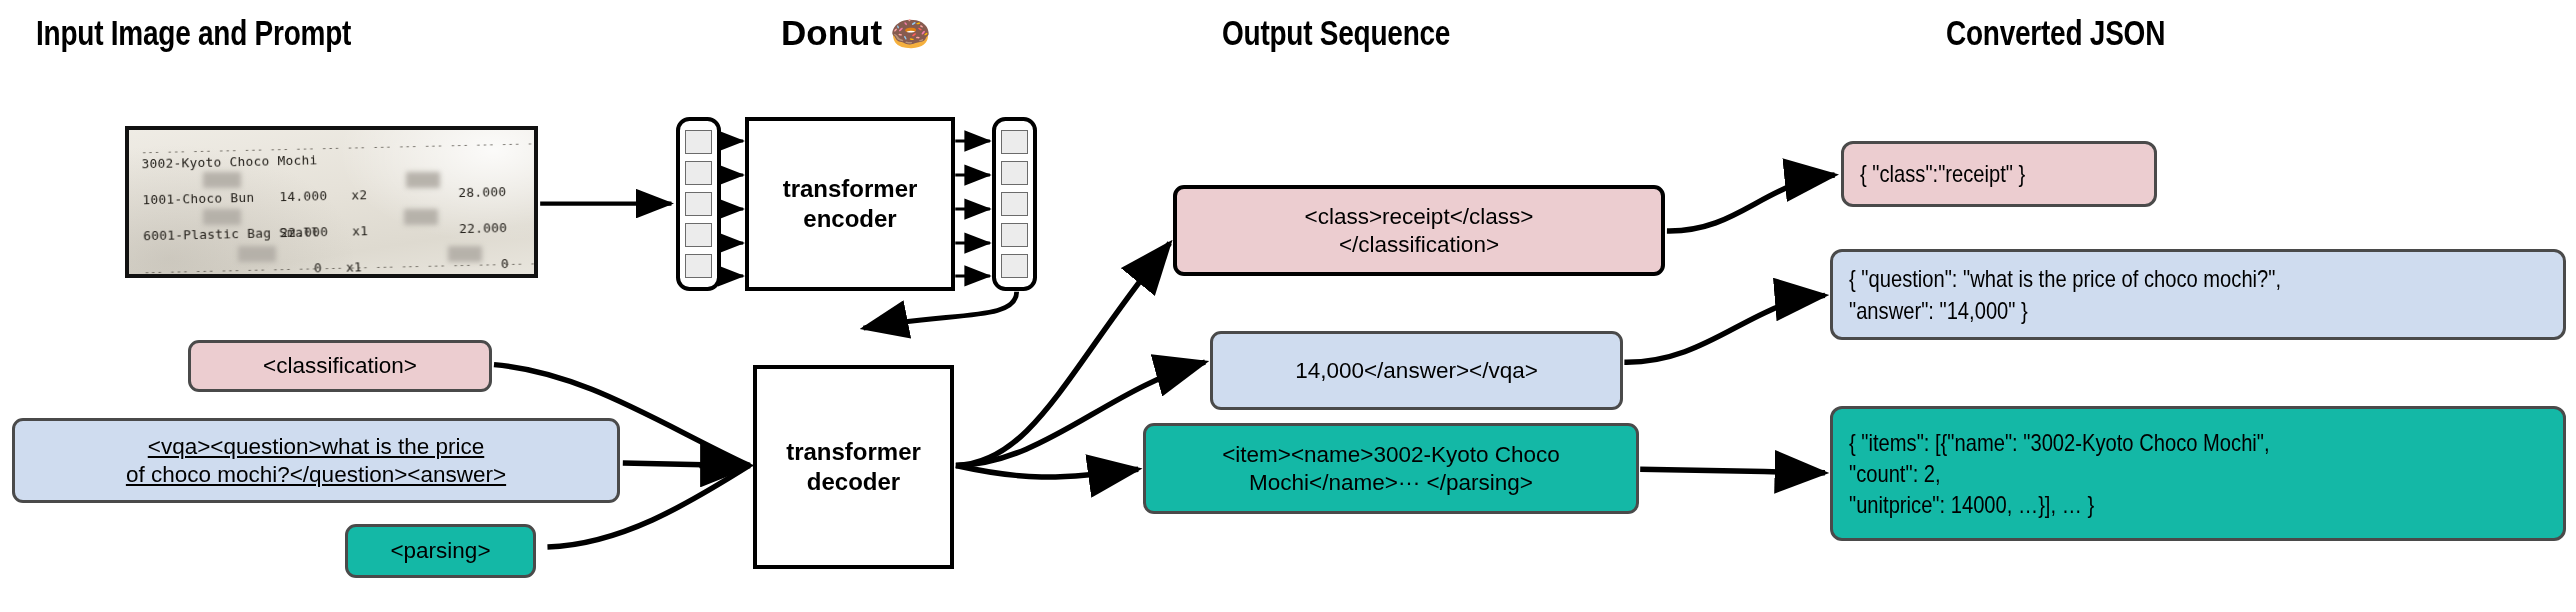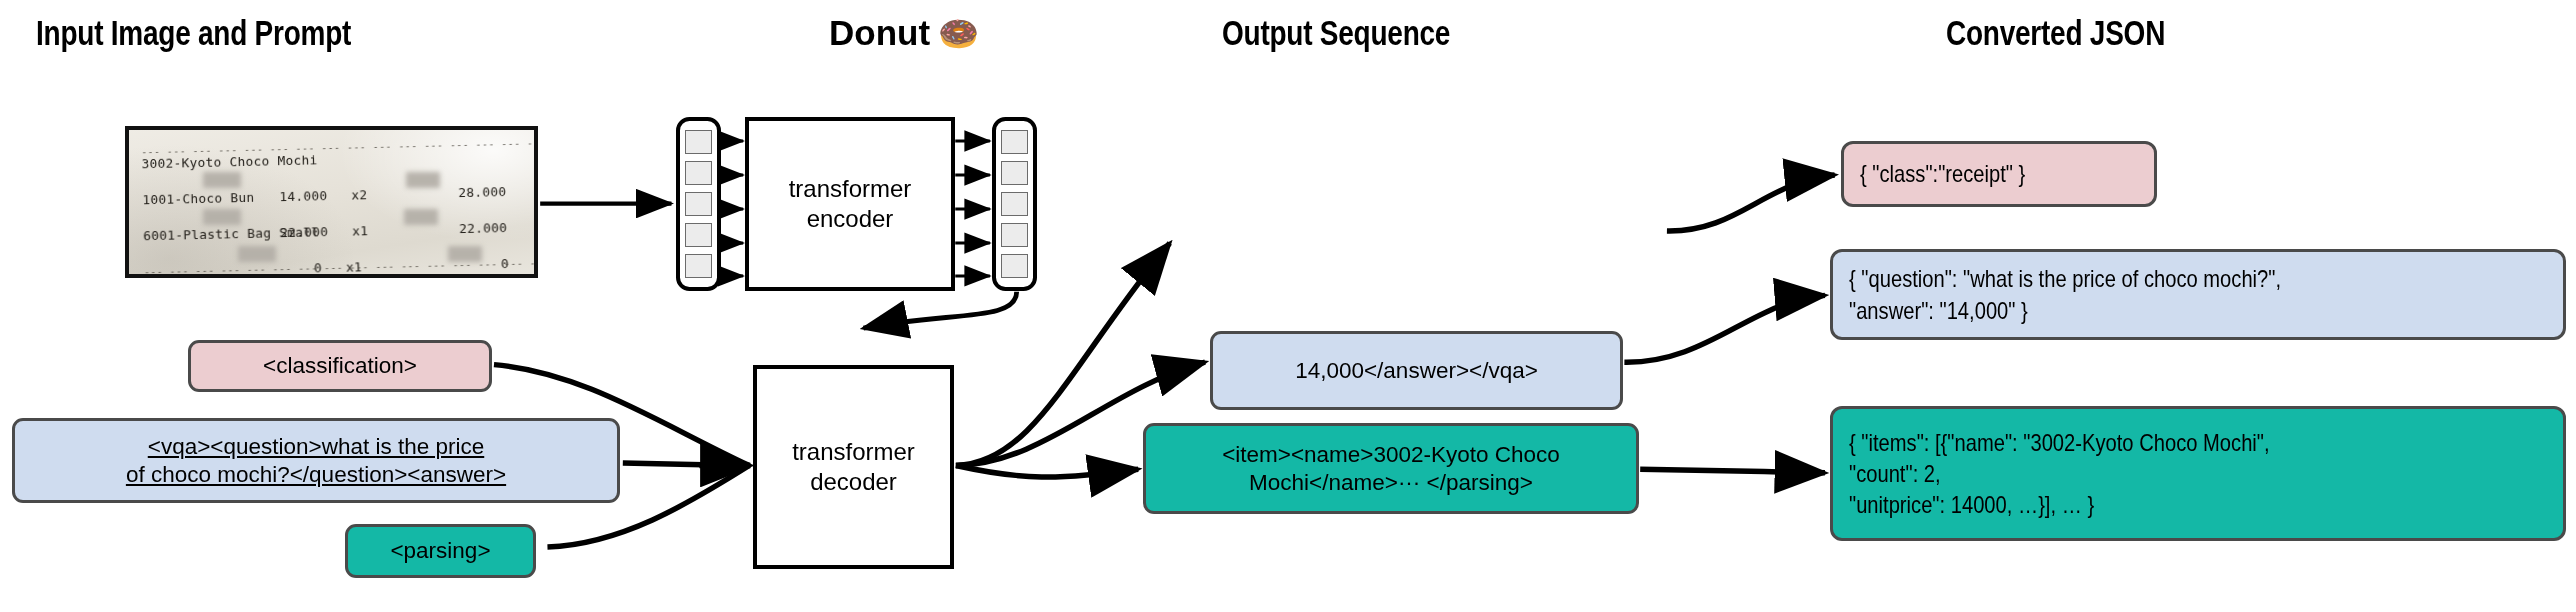--- a/index.html
+++ b/index.html
@@ -102,21 +102,21 @@
   .jsonbox .inner{transform:scaleX(0.84);transform-origin:left center;width:119%;}
 
   
   .modelbox{
     position:absolute;
     box-sizing:border-box;
     border:4.3px solid #000;
     background:#fff;
     display:flex;align-items:center;justify-content:center;
     text-align:center;
-    font-weight:400;
+    font-weight:700;
     font-size:24px;
     line-height:1.25;
     color:#000;
     white-space:pre-line;
   }
   .tokencol{
     position:absolute;
     box-sizing:border-box;
     border:4.3px solid #000;
     border-radius:13.4px;
@@ -134,21 +134,21 @@
 
   svg.overlay{position:absolute;left:0;top:0;width:2576px;height:612px;pointer-events:none;}
 </style>
 </head>
 <body>
 
 <div id="stage">
 
   <div class="col-title cond" style="left:36px;top:13.4px;">Input Image and Prompt</div>
 
-  <div class="donut-title" style="left:781px;top:13.4px;margin-left:48px;">
+  <div class="donut-title" style="left:781px;top:13.4px;">
     <span>Donut</span>
     <span class="donut-emoji">🍩</span>
   </div>
 
   <div class="col-title cond" style="left:1222px;top:13.4px;">Output Sequence</div>
 
   <div class="col-title cond" style="left:1946px;top:13.4px;">Converted JSON</div>
 
   <div class="receipt-wrap" style="left:125px;top:126px;width:413px;height:152px;">
     <div class="receipt-paper"></div>
@@ -198,20 +198,22 @@
   <div class="modelbox" style="left:753px;top:365px;width:201px;height:204px;">transformer
 decoder</div>
 
   <div class="tagbox thin pink" style="left:188px;top:340px;width:304px;height:52px;text-align:right;">&lt;classification&gt;</div>
 
   <div class="tagbox thin blue" style="left:12px;top:418px;width:608px;height:85px;text-decoration:underline;">&lt;vqa&gt;&lt;question&gt;what is the price
 of choco mochi?&lt;/question&gt;&lt;answer&gt;</div>
 
   <div class="tagbox thin green" style="left:345px;top:524px;width:191px;height:54px;">&lt;parsing&gt;</div>
 
+  <div class="tagbox black pink" style="left:1173px;top:185px;width:492px;height:91px;">&lt;class&gt;receipt&lt;/class&gt;
+&lt;/classification&gt;</div>
 
   <div class="tagbox thin blue" style="left:1210px;top:331px;width:413px;height:79px;">14,000&lt;/answer&gt;&lt;/vqa&gt;</div>
 
   <div class="tagbox thin green" style="left:1143px;top:423px;width:496px;height:91px;">&lt;item&gt;&lt;name&gt;3002-Kyoto Choco
 Mochi&lt;/name&gt;··· &lt;/parsing&gt;</div>
 
   <div class="jsonbox pink" style="left:1841px;top:141px;width:316px;height:66px;">
     <div class="inner">{ "class":"receipt" }</div>
   </div>
 

